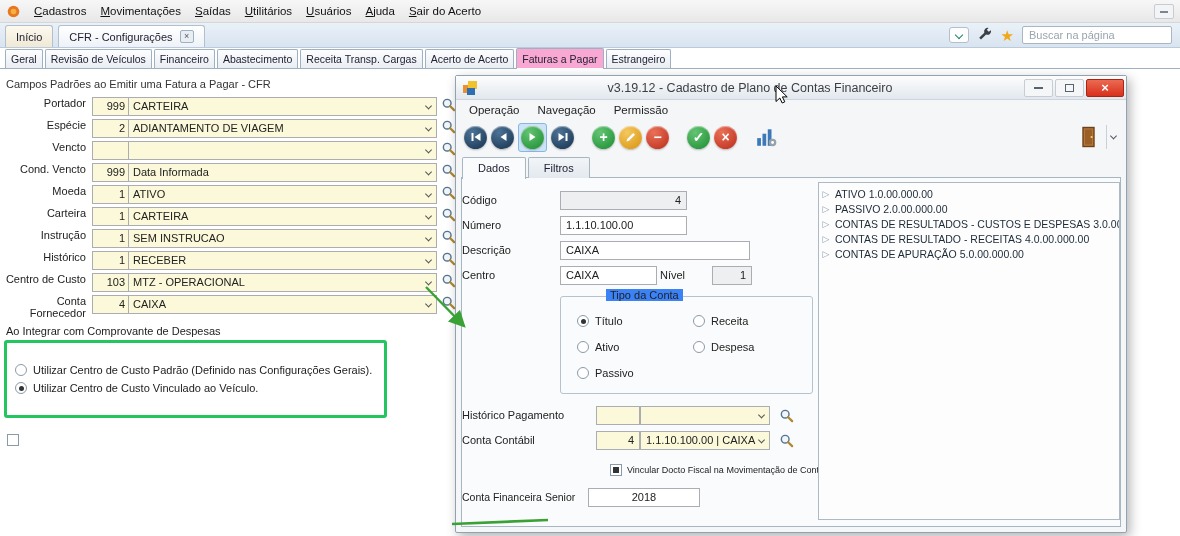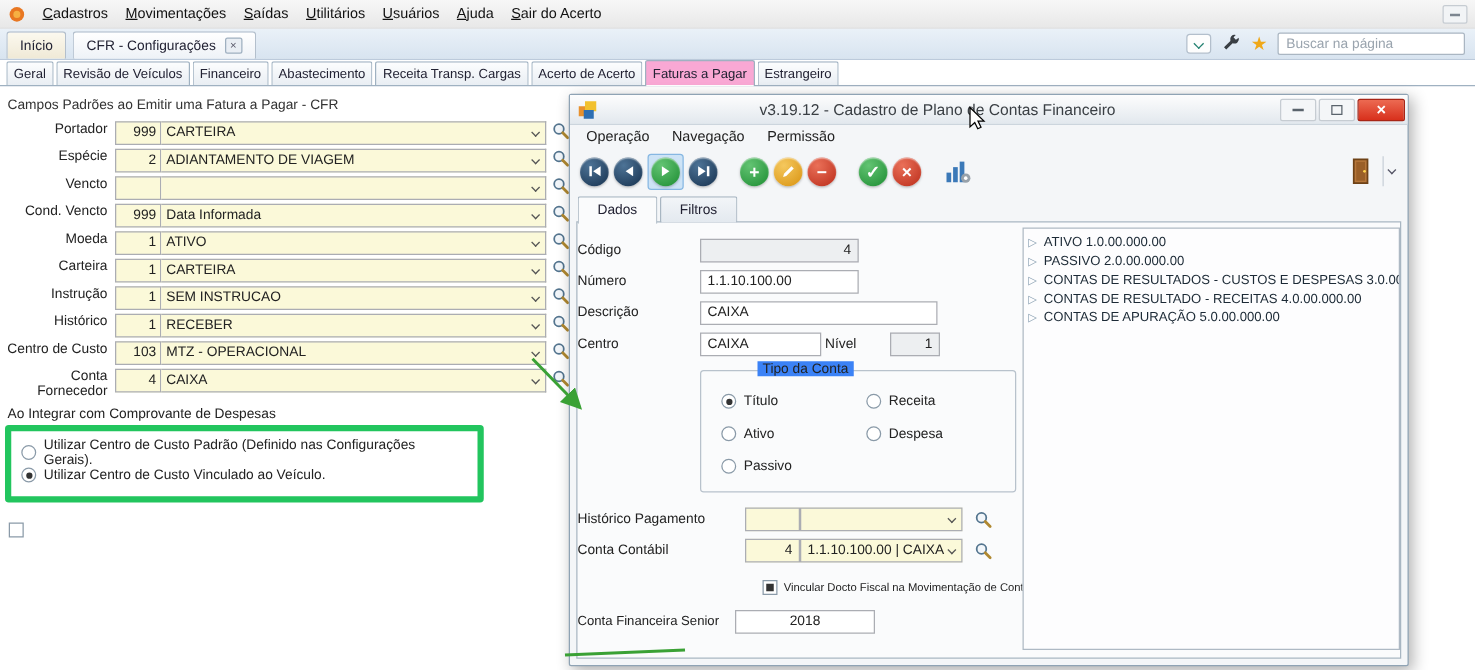--- a/index.html
+++ b/index.html
@@ -55,21 +55,21 @@
   .code-input { width:37px; height:19px; background:var(--yellow); border:1px solid var(--bord);
     font-size:11px; text-align:right; padding:0 3px; line-height:17px; }
   .combo { flex:1; height:19px; background:var(--yellow); border:1px solid var(--bord); border-left:none;
     font-size:11px; padding:0 16px 0 4px; line-height:17px; position:relative;
     white-space:nowrap; overflow:hidden; }
   .chev { position:absolute; right:5px; top:50%; width:5px; height:5px;
     border-right:1.4px solid #555; border-bottom:1.4px solid #555;
     transform:translateY(-70%) rotate(45deg); }
   .mag { width:15px; height:15px; margin-left:4px; flex:none; }
   .int-title { font-size:11px; margin:8px 0 3px 2px; color:#222; }
-  .int-box { border:5px solid #22c55e; border-radius:3px; padding:8px 8px; width:383px; }
+  .int-box { border:3px solid #22c55e; border-radius:3px; padding:18px 8px; width:383px; }
   .opt-row { display:flex; align-items:center; gap:6px; height:18px; font-size:11px; }
   .radio { width:12px; height:12px; border:1px solid #8a9aa8; border-radius:50%; background:#fff; position:relative; flex:none; }
   .radio.sel::after { content:""; position:absolute; inset:2.5px; background:#333; border-radius:50%; }
   .checkbox { width:12px; height:12px; border:1px solid #8a9aa8; background:#fff; position:relative; flex:none; }
   .checkbox.filled::after { content:""; position:absolute; inset:2px; background:#333; }
   .chk-row { margin-top:13px; padding-left:3px; }
 
   
   .dialog { position:absolute; left:455px; top:75px; width:672px; height:458px;
     background:#f4f6f8; border:1px solid #8fa3b4; border-radius:2px;

